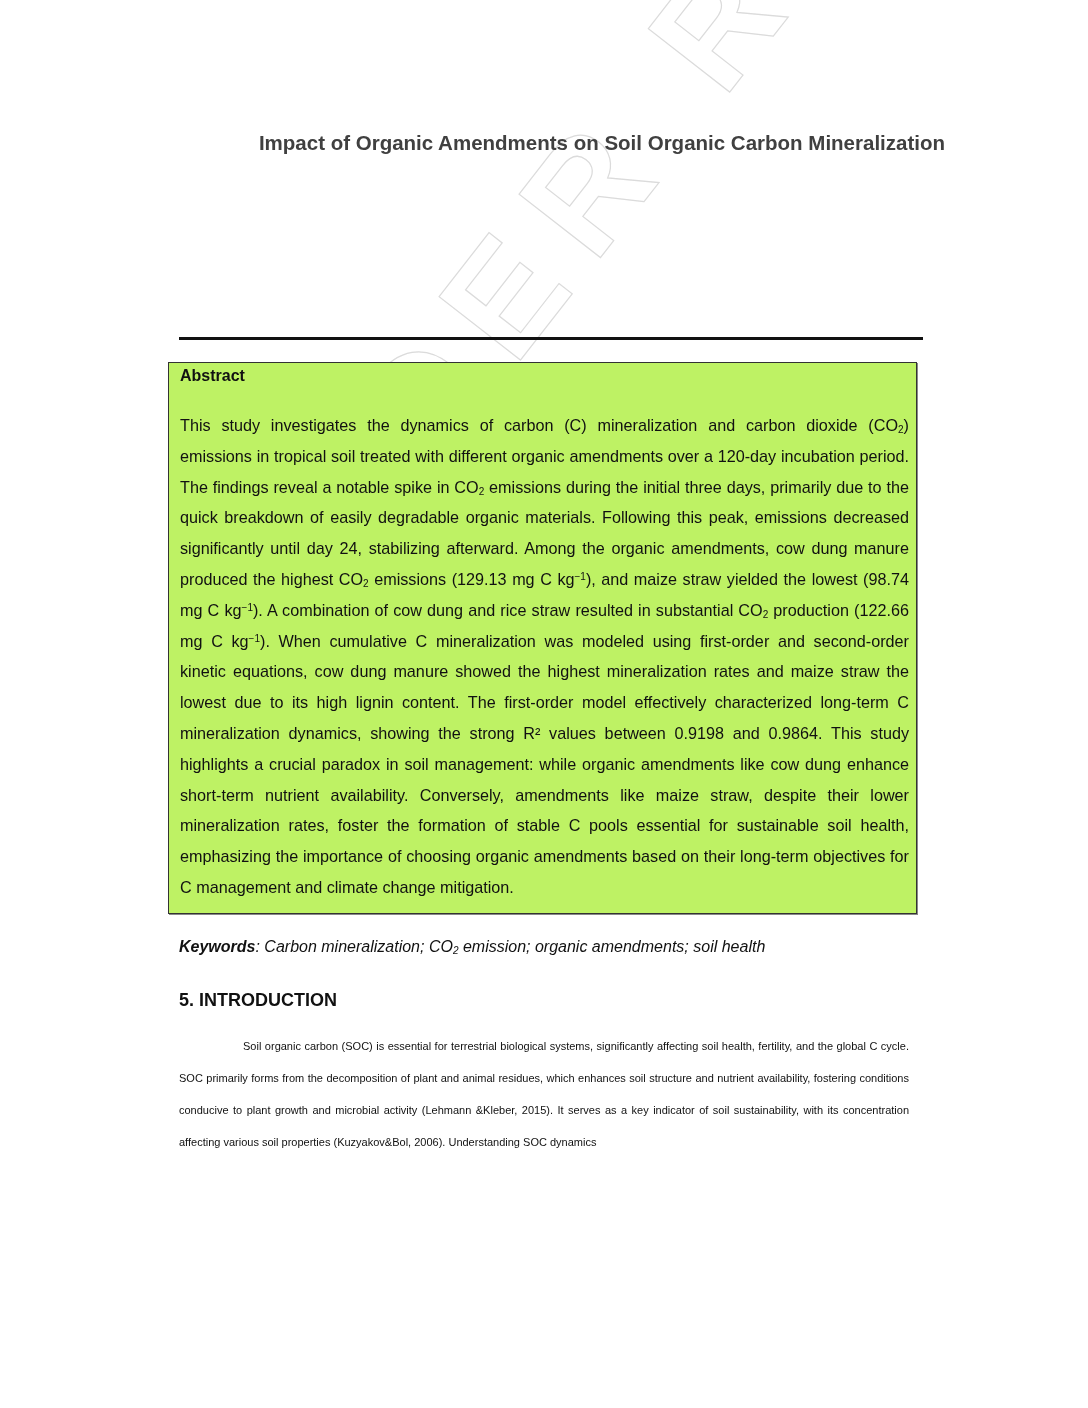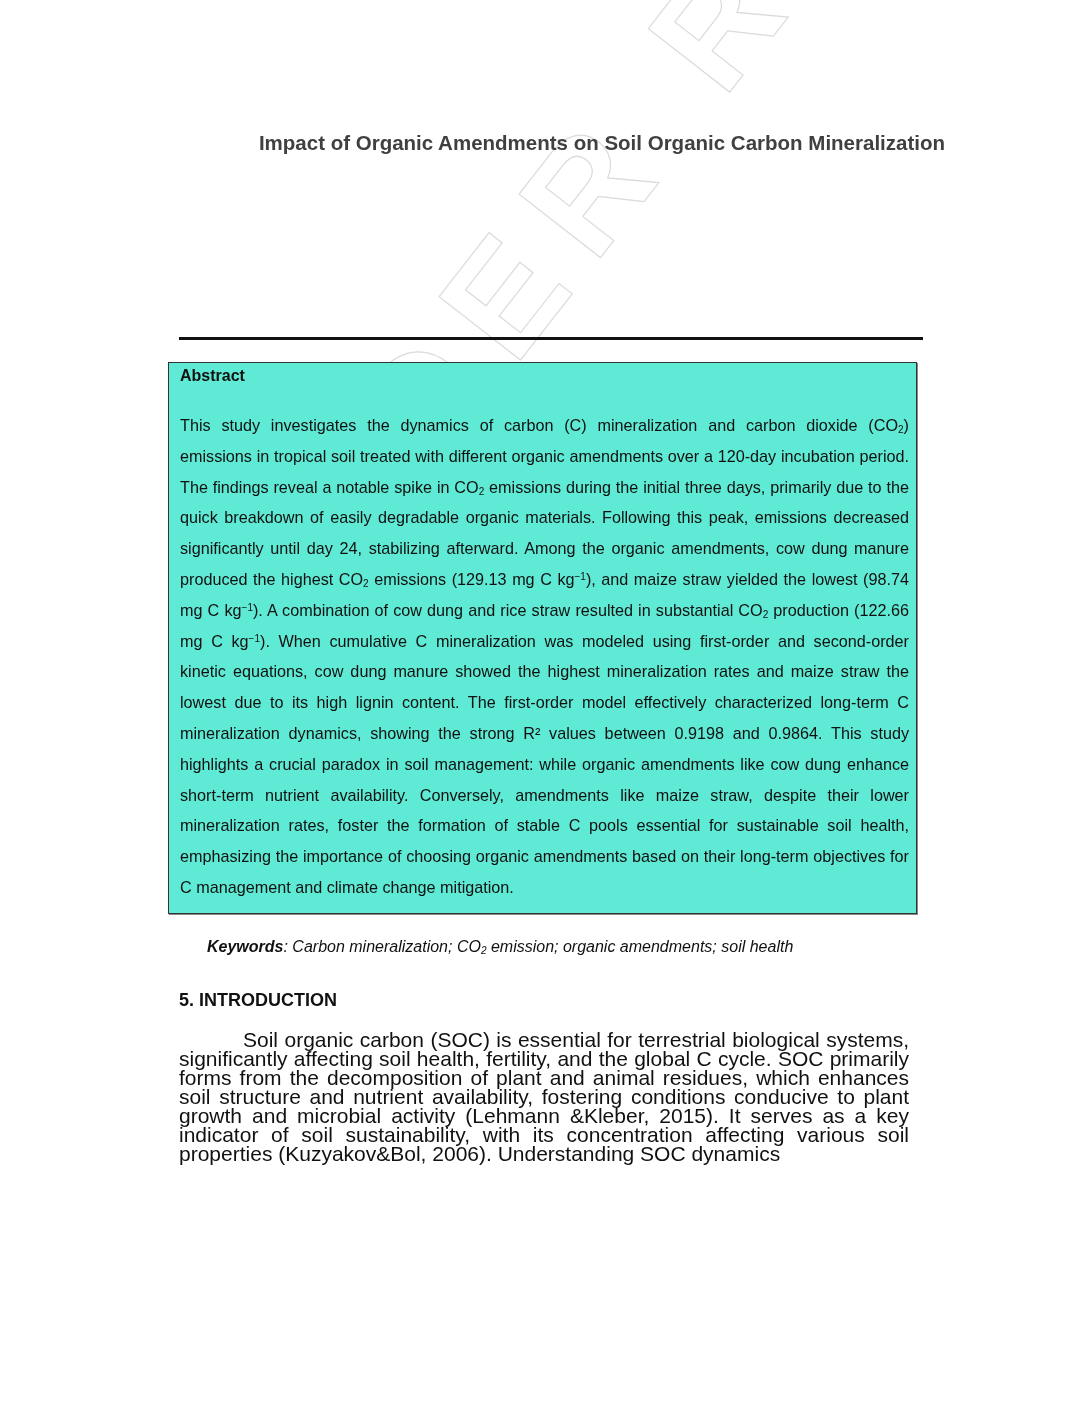--- a/index.html
+++ b/index.html
@@ -2,29 +2,29 @@
 <html><head>
   <meta charset="utf-8">
   <style>
     html, body { margin: 0; padding: 0; background: #ffffff; }
     body { width: 1088px; height: 1408px; position: relative; overflow: hidden;
            font-family: "Liberation Sans", sans-serif; color: #111; }
     .title { position: absolute; left: 140px; width: 805px; top: 124px; text-align: right;
              font-weight: bold; font-size: 20.5px; line-height: 38px; color: #404040; }
     .rule { position: absolute; left: 179px; width: 744px; top: 337px; height: 3px; background: #111; }
     .abstract-box { position: absolute; left: 168px; top: 362px; width: 749px; height: 552px;
-                    background: #5eead4; border: 1px solid #333; box-shadow: 1px 1px 0 #888; box-sizing: border-box; }
+                    background: #bef264; border: 1px solid #333; box-shadow: 1px 1px 0 #888; box-sizing: border-box; }
     .abstract-heading { position: absolute; left: 11px; top: 2px; font-weight: bold; font-size: 16px; line-height: 22px; }
     .abstract-text { position: absolute; left: 11px; top: 27px; width: 729px; font-size: 16.2px;
                      line-height: 30.8px; text-align: justify; margin-top: 20px; }
-    .keywords { position: absolute; left: 179px; top: 936px; font-size: 16px; font-style: italic; line-height: 22px; margin-left: 28px; }
+    .keywords { position: absolute; left: 179px; top: 936px; font-size: 16px; font-style: italic; line-height: 22px; }
     .keywords b { font-weight: bold; }
     .section-heading { position: absolute; left: 179px; top: 988px; font-weight: bold; font-size: 18px; line-height: 24px; }
-    .intro-text { position: absolute; left: 179px; top: 1030px; width: 730px; font-size: 21px;
-                  line-height: 19px; text-align: justify; text-indent: 64px; }
+    .intro-text { position: absolute; left: 179px; top: 1030px; width: 730px; font-size: 11px;
+                  line-height: 32px; text-align: justify; text-indent: 64px; }
     sub { font-size: 10px; vertical-align: -2px; line-height: 0; }
     sup { font-size: 10px; vertical-align: 5px; line-height: 0; }
     .watermark { position: absolute; left: 150px; top: 610px; font-size: 150px; font-weight: bold;
                  color: transparent; -webkit-text-stroke: 1.2px #cfcfcf; transform: rotate(-52deg);
                  transform-origin: left top; letter-spacing: 30px; white-space: nowrap; pointer-events: none; opacity: 0.75; }
   </style>
 </head>
 <body>
 
 <div class="watermark">UNDER REVIEW</div>

